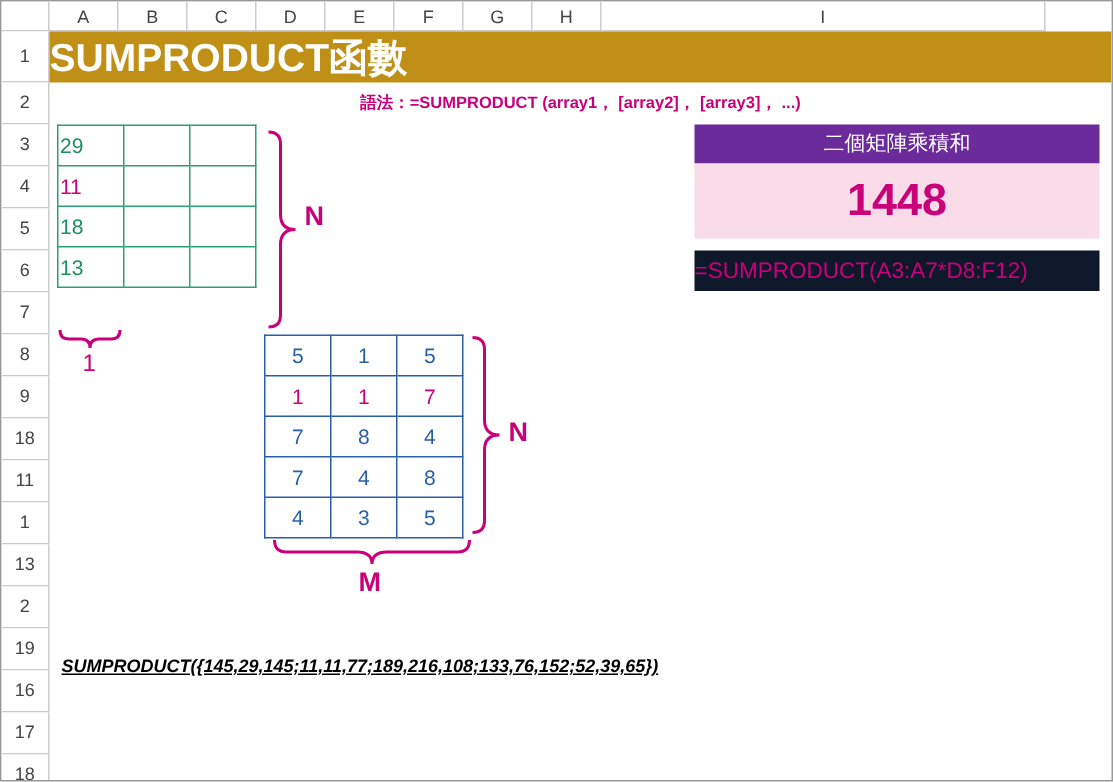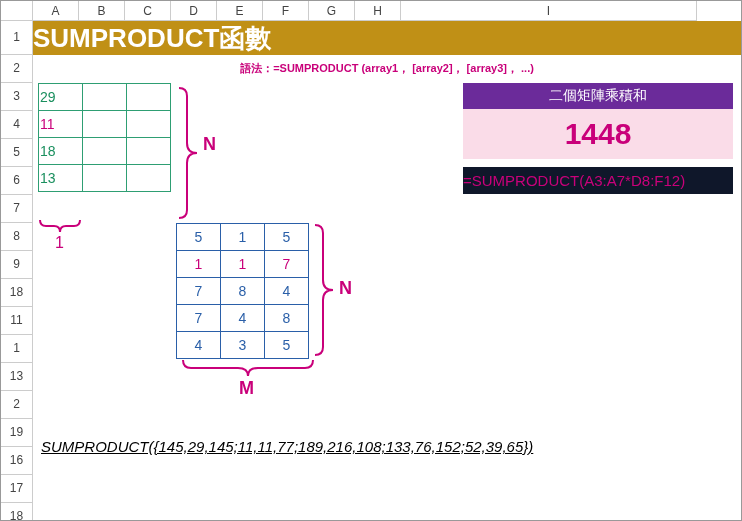--- a/index.html
+++ b/index.html
@@ -24,21 +24,21 @@
   .table2 td { border: 1px solid #2a5fa8; width: 44px; height: 27px; text-align: center; font-size: 14px; color: #2a5fa8; }
   .table2 .c-red { color: #c9007a; }
   .brace-n2 { position: absolute; left: 280px; top: 202px; color: #c9007a; font-size: 20px; }
   .brace-n2-lbl { position: absolute; left: 306px; top: 257px; color: #c9007a; font-size: 18px; font-weight: bold; }
   .brace-m { position: absolute; left: 148px; top: 337px; color: #c9007a; font-size: 18px; }
   .brace-m-lbl { position: absolute; left: 206px; top: 357px; color: #c9007a; font-size: 18px; font-weight: bold; }
   .right-box { position: absolute; left: 430px; top: 62px; width: 270px; }
   .purple-head { background: #6b2b9a; color: #fff; text-align: center; font-size: 14px; padding: 4px 0; }
   .result-box { background: #fadce8; color: #c9007a; font-weight: bold; font-size: 30px; text-align: center; padding: 8px 0; }
   .formula-box { background: #0f172a; color: #c9007a; font-size: 15px; padding: 5px 0; margin-top: 8px; }
-  .bottom-formula { position: absolute; left: 8px; top: 416px; font-style: italic; text-decoration: underline; font-size: 15px; width: 380px; line-height: 1.3; }
+  .bottom-formula { position: absolute; left: 8px; top: 416px; font-style: italic; text-decoration: underline; font-size: 12px; width: 380px; line-height: 1.3; font-weight: bold; }
 </style>
 </head>
 <body>
 
 <div class="container">
   <div class="col-headers">
     <div style="width:32px"></div>
     <div style="width:46px">A</div>
     <div style="width:46px">B</div>
     <div style="width:46px">C</div>

